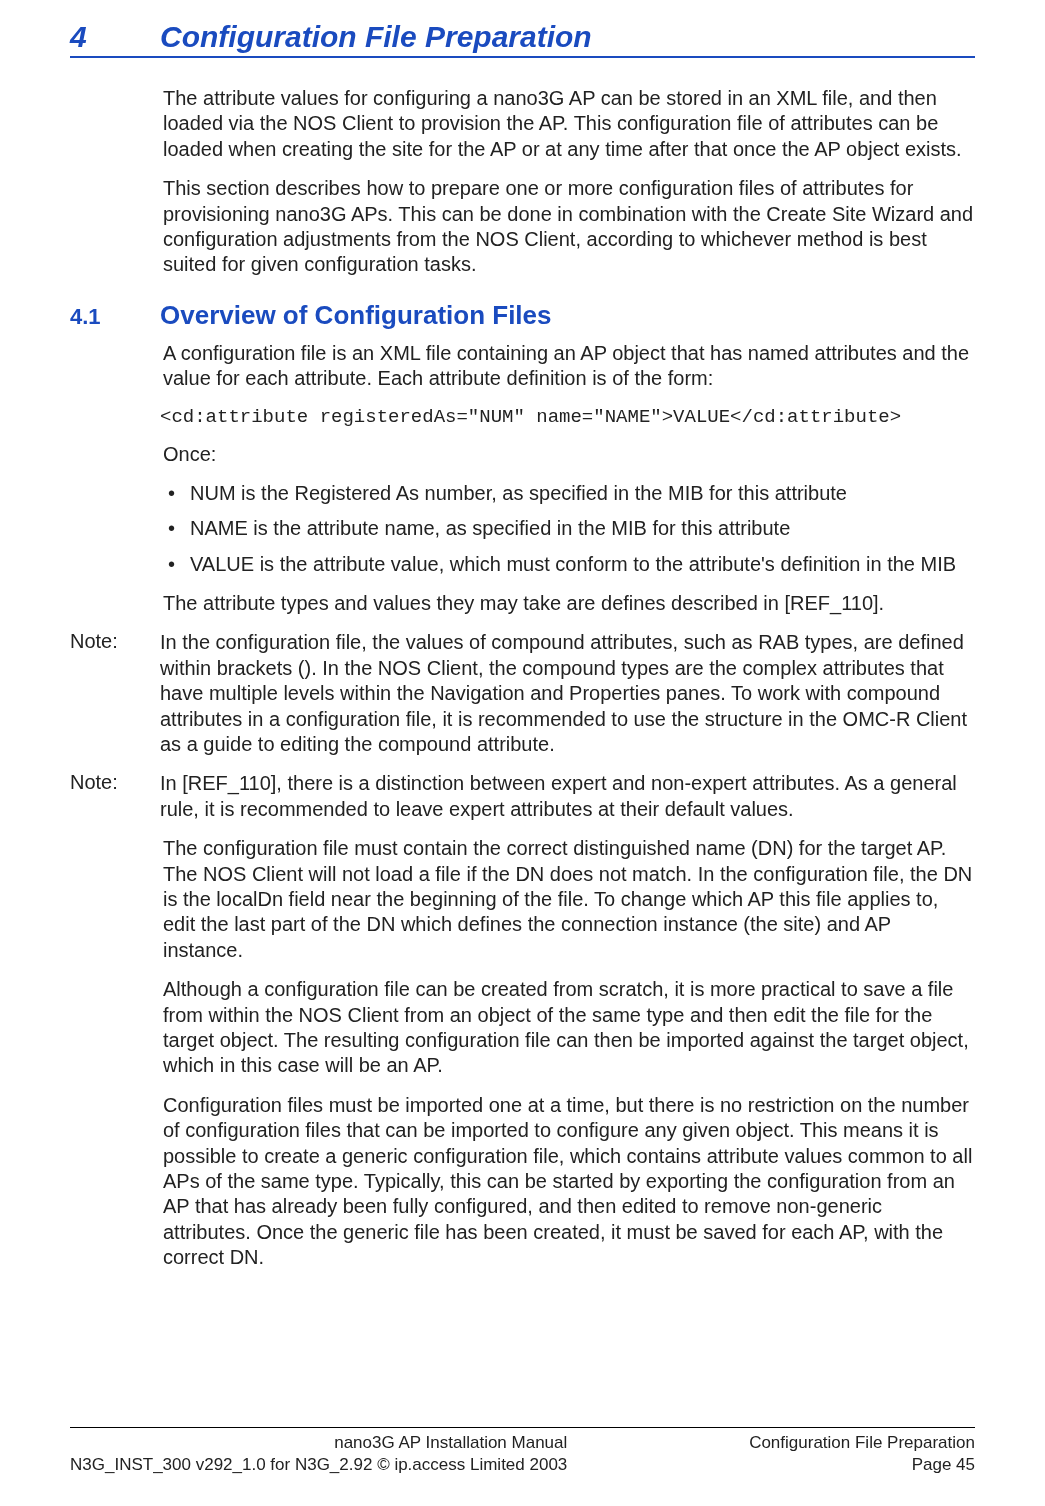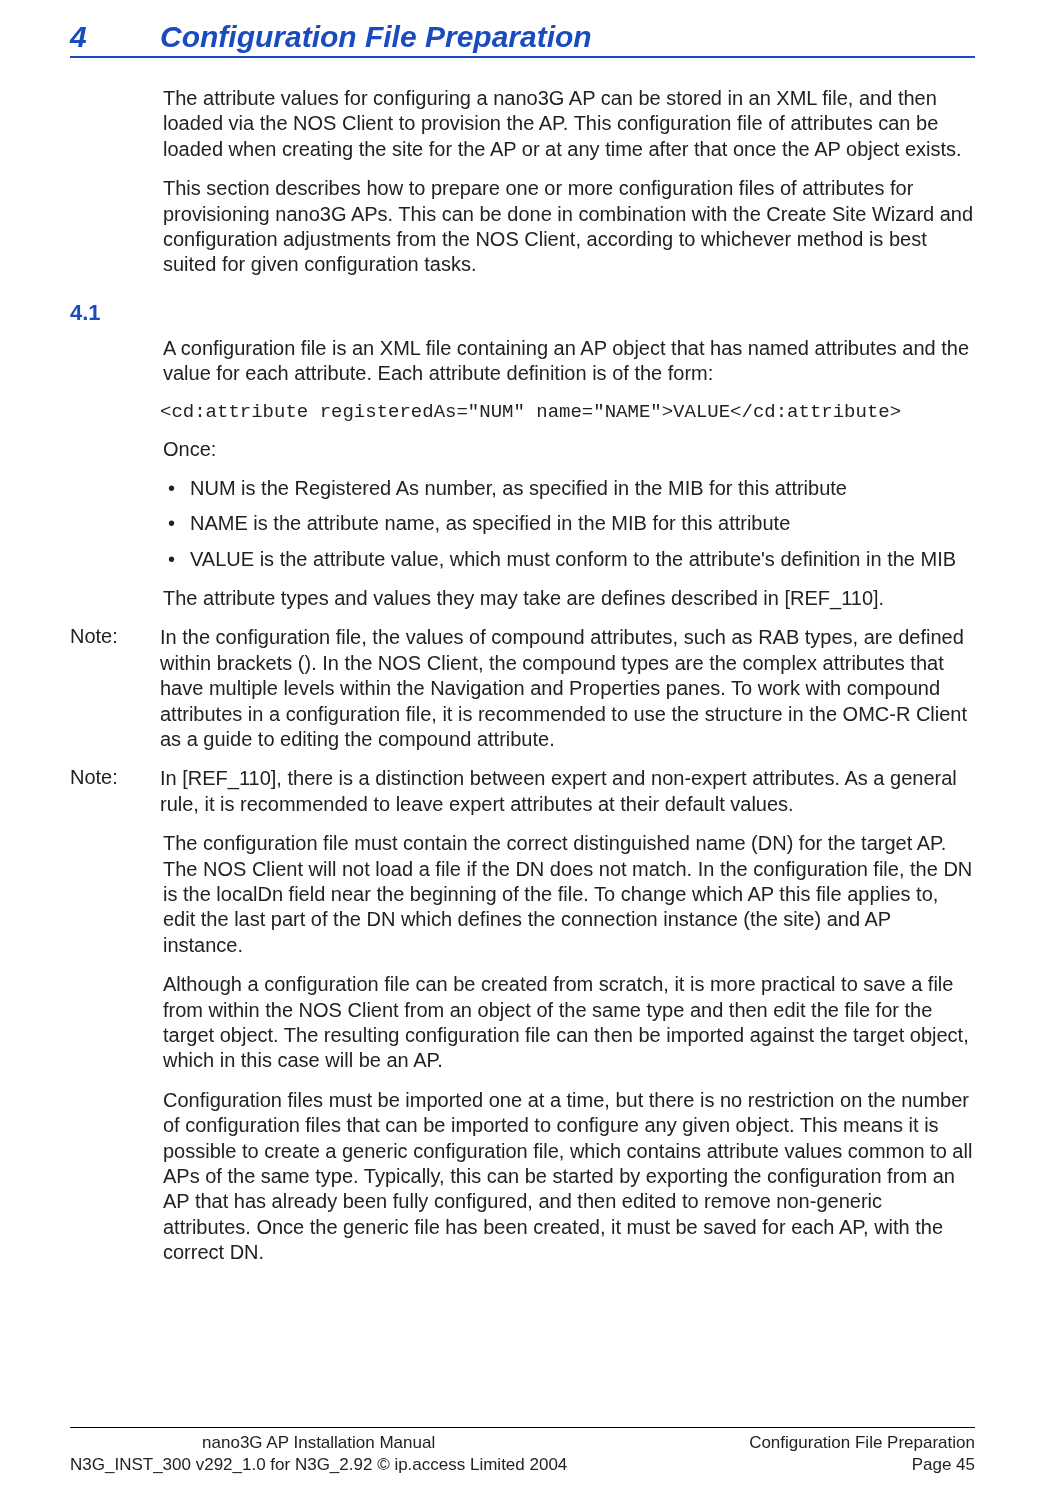--- a/index.html
+++ b/index.html
@@ -102,38 +102,39 @@
       bottom: 30px;
       left: 70px;
       right: 70px;
       border-top: 1px solid #000;
       padding-top: 4px;
       display: flex;
       justify-content: space-between;
       font-size: 17px;
       color: #222;
     }
-    .footer-left { text-align: center; }
+    .footer-left { text-align: right; }
     .footer-right { text-align: right; }
     .footer-line { line-height: 1.3; }
   </style>
 </head>
 <body>
 
 <div class="page">
   <div class="chapter-header">
     <div class="chapter-num">4</div>
     <div class="chapter-title">Configuration File Preparation</div>
   </div>
 
   <div class="para body-indent">The attribute values for configuring a nano3G AP can be stored in an XML file, and then loaded via the NOS Client to provision the AP. This configuration file of attributes can be loaded when creating the site for the AP or at any time after that once the AP object exists.</div>
   <div class="para body-indent">This section describes how to prepare one or more configuration files of attributes for provisioning nano3G APs. This can be done in combination with the Create Site Wizard and configuration adjustments from the NOS Client, according to whichever method is best suited for given configuration tasks.</div>
 
   <div class="section-header">
     <div class="section-num">4.1</div>
+    <div class="section-title">Overview of Configuration Files</div>
   </div>
 
   <div class="para body-indent">A configuration file is an XML file containing an AP object that has named attributes and the value for each attribute. Each attribute definition is of the form:</div>
   <div class="code">&lt;cd:attribute registeredAs="NUM" name="NAME"&gt;VALUE&lt;/cd:attribute&gt;</div>
   <div class="para body-indent">Once:</div>
 
   <div class="bullet-list">
     <div class="bullet-item">
       <div class="bullet-dot">•</div>
       <div>NUM is the Registered As number, as specified in the MIB for this attribute</div>
@@ -161,19 +162,19 @@
   </div>
 
   <div class="para body-indent">The configuration file must contain the correct distinguished name (DN) for the target AP. The NOS Client will not load a file if the DN does not match. In the configuration file, the DN is the localDn field near the beginning of the file. To change which AP this file applies to, edit the last part of the DN which defines the connection instance (the site) and AP instance.</div>
   <div class="para body-indent">Although a configuration file can be created from scratch, it is more practical to save a file from within the NOS Client from an object of the same type and then edit the file for the target object. The resulting configuration file can then be imported against the target object, which in this case will be an AP.</div>
   <div class="para body-indent">Configuration files must be imported one at a time, but there is no restriction on the number of configuration files that can be imported to configure any given object. This means it is possible to create a generic configuration file, which contains attribute values common to all APs of the same type. Typically, this can be started by exporting the configuration from an AP that has already been fully configured, and then edited to remove non-generic attributes. Once the generic file has been created, it must be saved for each AP, with the correct DN.</div>
 </div>
 
 <div class="footer">
   <div class="footer-left">
     <div class="footer-line">nano3G AP Installation Manual</div>
-    <div class="footer-line">N3G_INST_300 v292_1.0 for N3G_2.92 © ip.access Limited 2004</div>
+    <div class="footer-line">N3G_INST_300 v292_1.0 for N3G_2.92 © ip.access Limited 2003</div>
   </div>
   <div class="footer-right">
     <div class="footer-line">Configuration File Preparation</div>
     <div class="footer-line">Page 45</div>
   </div>
 </div>
 
 </body></html>

